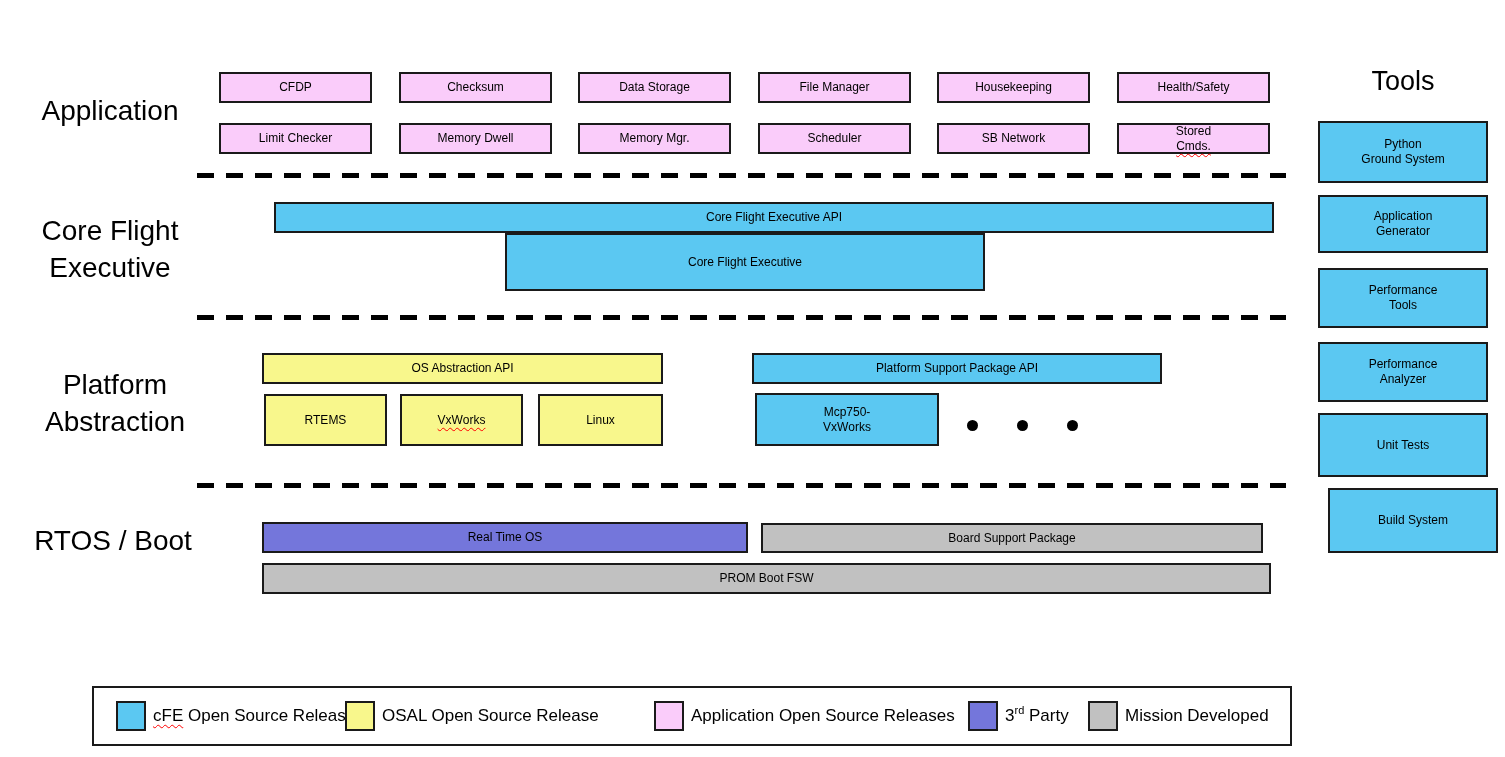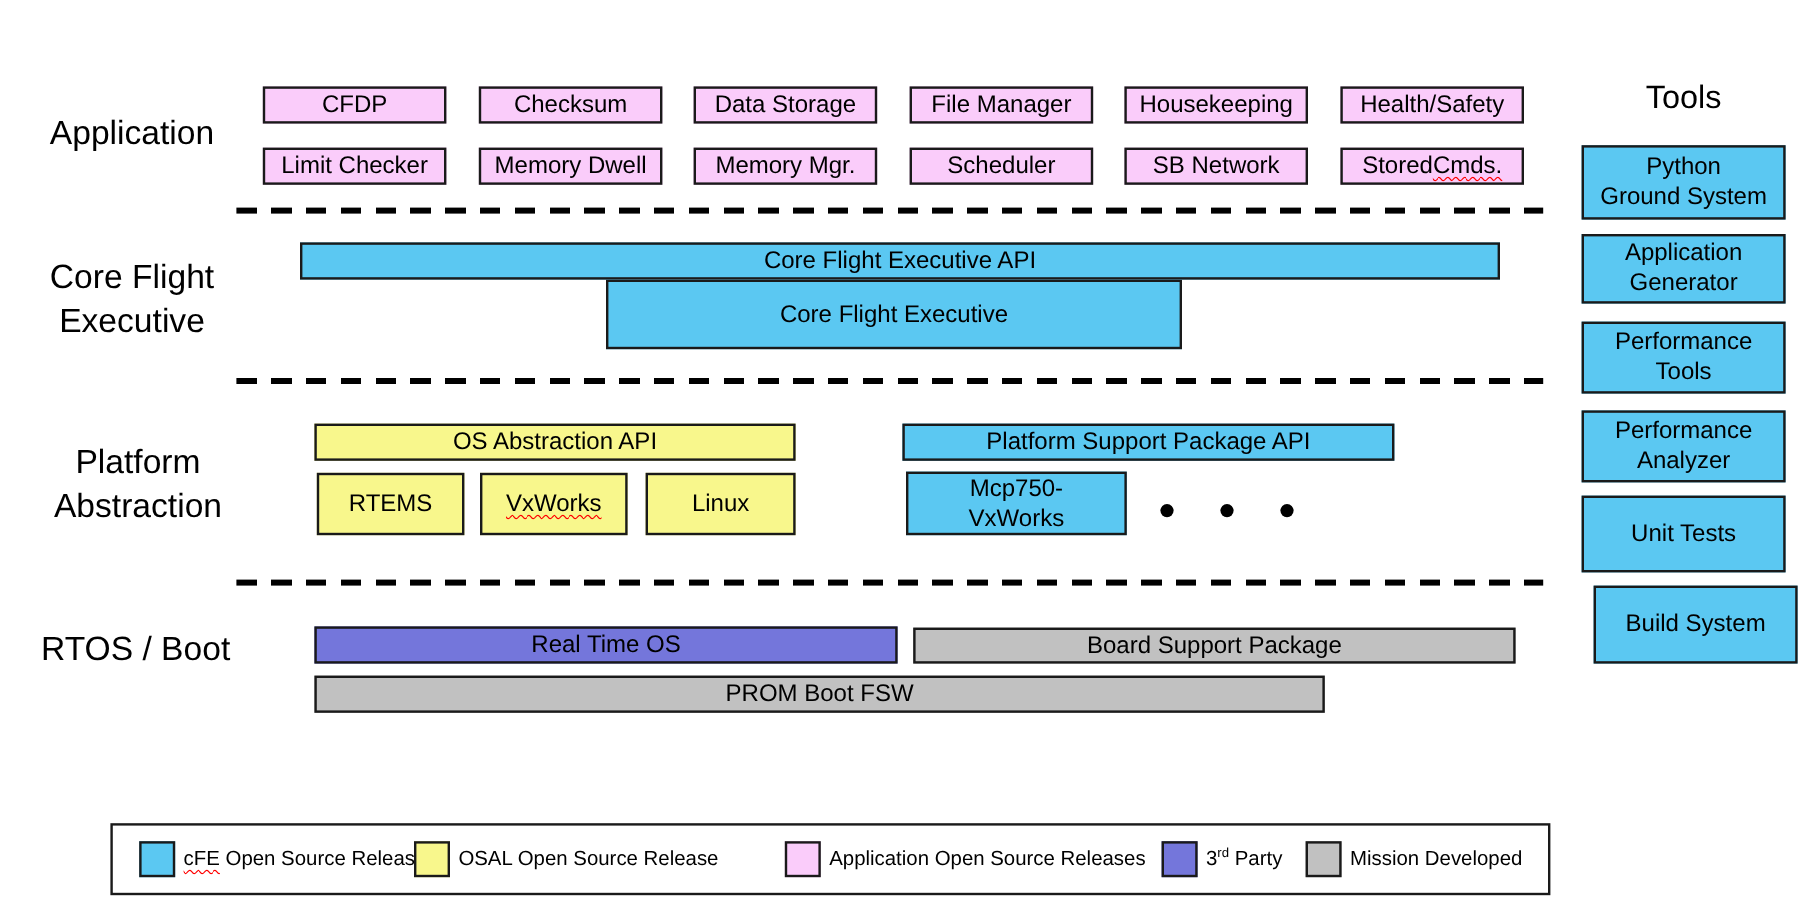--- a/index.html
+++ b/index.html
@@ -3,21 +3,21 @@
 <meta charset="utf-8">
 <style>
   html,body { margin:0; padding:0; background:#fff; }
   .canvas {
     position:relative; width:1505px; height:757px; background:#ffffff;
     font-family:"Liberation Sans", sans-serif; color:#000; overflow:hidden;
   }
   .box {
     position:absolute; box-sizing:border-box; border:2px solid #1a1a1a;
     display:flex; flex-direction:column; align-items:center; justify-content:center;
-    text-align:center; font-size:20px; line-height:1.25;
+    text-align:center; font-size:12px; line-height:1.25;
   }
   .sec-label {
     position:absolute; font-size:28px; line-height:37px; text-align:center;
   }
   .dash {
     position:absolute; height:5px;
     background:repeating-linear-gradient(90deg, #000 0 17px, transparent 17px 29px);
   }
   .dot { position:absolute; width:11px; height:11px; border-radius:50%; background:#000; }
   .tools-title { position:absolute; font-size:27px; text-align:center; }
@@ -60,30 +60,30 @@
   <div class="box" style="left: 578px; top: 72px; width: 153px; height: 31px; background: rgb(250, 204, 250);">Data Storage</div>
   <div class="box" style="left: 758px; top: 72px; width: 153px; height: 31px; background: rgb(250, 204, 250);">File Manager</div>
   <div class="box" style="left: 937px; top: 72px; width: 153px; height: 31px; background: rgb(250, 204, 250);">Housekeeping</div>
   <div class="box" style="left: 1117px; top: 72px; width: 153px; height: 31px; background: rgb(250, 204, 250);">Health/Safety</div>
 
   <div class="box" style="left: 219px; top: 123px; width: 153px; height: 31px; background: rgb(250, 204, 250);">Limit Checker</div>
   <div class="box" style="left: 399px; top: 123px; width: 153px; height: 31px; background: rgb(250, 204, 250);">Memory Dwell</div>
   <div class="box" style="left: 578px; top: 123px; width: 153px; height: 31px; background: rgb(250, 204, 250);">Memory Mgr.</div>
   <div class="box" style="left: 758px; top: 123px; width: 153px; height: 31px; background: rgb(250, 204, 250);">Scheduler</div>
   <div class="box" style="left: 937px; top: 123px; width: 153px; height: 31px; background: rgb(250, 204, 250);">SB Network</div>
-  <div class="box" style="left: 1117px; top: 123px; width: 153px; height: 31px; flex-direction: row; background: rgb(250, 204, 250);">
+  <div class="box" style="left: 1117px; top: 123px; width: 153px; height: 31px; flex-direction: column; background: rgb(250, 204, 250);">
     <span>Stored </span>
     <span class="misspell">Cmds.</span>
   </div>
 
   <div class="dash" style="left:197px; top:173px; width:1089px;"></div>
   <div class="dash" style="left:197px; top:315px; width:1089px;"></div>
   <div class="dash" style="left:197px; top:483px; width:1089px;"></div>
 
-  <div class="box" style="left: 250px; top: 202px; width: 1000px; height: 31px; background: rgb(91, 200, 242);">Core Flight Executive API</div>
+  <div class="box" style="left: 274px; top: 202px; width: 1000px; height: 31px; background: rgb(91, 200, 242);">Core Flight Executive API</div>
   <div class="box" style="left: 505px; top: 233px; width: 480px; height: 58px; background: rgb(91, 200, 242);">Core Flight Executive</div>
 
   <div class="box" style="left: 262px; top: 353px; width: 401px; height: 31px; background: rgb(248, 247, 140);">OS Abstraction API</div>
   <div class="box" style="left: 264px; top: 394px; width: 123px; height: 52px; background: rgb(248, 247, 140);">RTEMS</div>
   <div class="box" style="left: 400px; top: 394px; width: 123px; height: 52px; background: rgb(248, 247, 140);">
     <span class="misspell">VxWorks</span>
   </div>
   <div class="box" style="left: 538px; top: 394px; width: 125px; height: 52px; background: rgb(248, 247, 140);">Linux</div>
 
   <div class="box" style="left: 752px; top: 353px; width: 410px; height: 31px; background: rgb(91, 200, 242);">Platform Support Package API</div>
@@ -91,21 +91,21 @@
     <span style="display:block">Mcp750-</span>
     <span style="display:block">VxWorks</span>
   </div>
 
   <div class="dot" style="left:967px; top:420px;"></div>
   <div class="dot" style="left:1017px; top:420px;"></div>
   <div class="dot" style="left:1067px; top:420px;"></div>
 
   <div class="box" style="left: 262px; top: 522px; width: 486px; height: 31px; background: rgb(116, 118, 219);">Real Time OS</div>
   <div class="box" style="left: 761px; top: 523px; width: 502px; height: 30px; background: rgb(193, 193, 193);">Board Support Package</div>
-  <div class="box" style="left: 262px; top: 563px; width: 842px; height: 31px; background: rgb(193, 193, 193);">PROM Boot FSW</div>
+  <div class="box" style="left: 262px; top: 563px; width: 1009px; height: 31px; background: rgb(193, 193, 193);">PROM Boot FSW</div>
 
   <div class="tools-title" style="left:1318px; top:66px; width:170px;">Tools</div>
 
   <div class="box" style="left: 1318px; top: 121px; width: 170px; height: 62px; background: rgb(91, 200, 242);">
     <span style="display:block">Python</span>
     <span style="display:block">Ground System</span>
   </div>
   <div class="box" style="left: 1318px; top: 195px; width: 170px; height: 58px; background: rgb(91, 200, 242);">
     <span style="display:block">Application</span>
     <span style="display:block">Generator</span>

